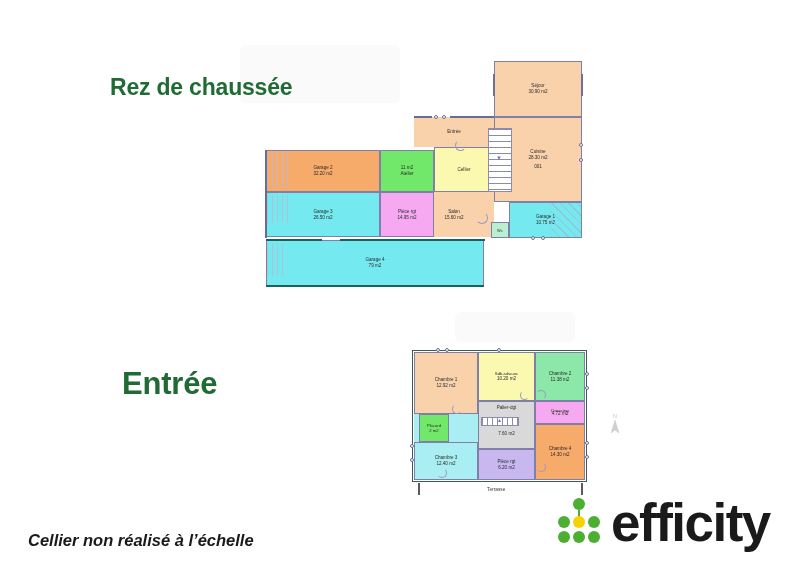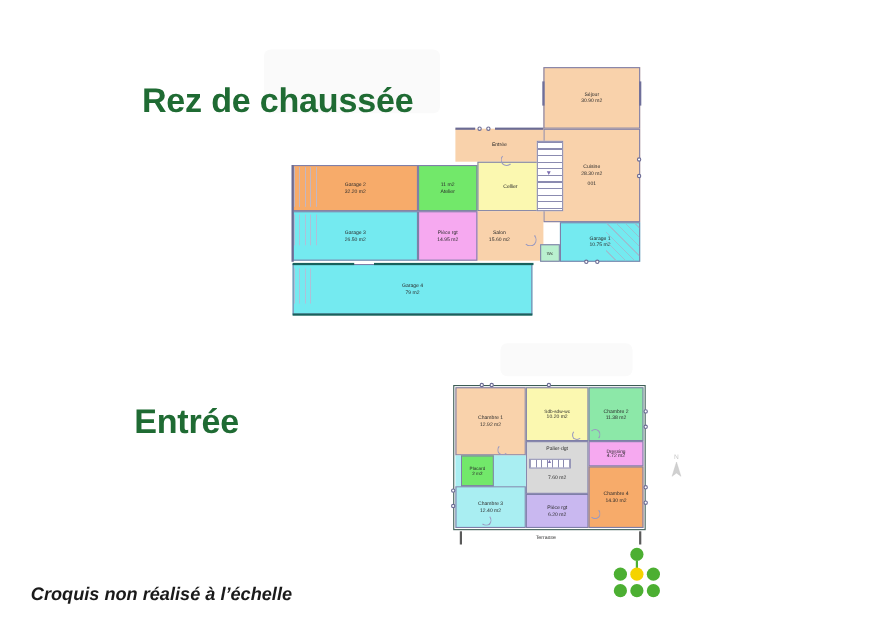--- a/index.html
+++ b/index.html
@@ -8,22 +8,22 @@
     width:800px; height:571px;
     background:#ffffff;
     font-family:"Liberation Sans", sans-serif;
     position:relative;
     overflow:hidden;
   }
   .page { position:absolute; inset:0; }
 
   
   .title-rdc {
-    position:absolute; left:129px; top:74px;
-    font-size:31px; font-weight:bold; color:#1f6b33;
+    position:absolute; left:110px; top:74px;
+    font-size:23px; font-weight:bold; color:#1f6b33;
     letter-spacing:-0.2px; white-space:nowrap;
   }
   .title-etage {
     position:absolute; left:122px; top:366px;
     font-size:31px; font-weight:bold; color:#1f6b33;
     letter-spacing:-0.2px; white-space:nowrap;
   }
   .footer-note {
     position:absolute; left:28px; top:531px;
     font-size:16.5px; font-weight:bold; font-style:italic; color:#1a1a1a;
@@ -125,21 +125,21 @@
 </head>
 <body>
 
 <div class="page">
 
   <div class="ghost" style="left:240px; top:45px; width:160px; height:58px;"></div>
   <div class="ghost" style="left:455px; top:312px; width:120px; height:30px;"></div>
 
   <div class="title-rdc">Rez de chaussée</div>
   <div class="title-etage">Entrée</div>
-  <div class="footer-note">Croquis non réalisé à l’échelle</div>
+  <div class="footer-note">Cellier non réalisé à l’échelle</div>
 
   <div class="plan" style="left:0; top:0; width:800px; height:300px;">
 
     <div class="room" style="left:494px; top:61px; width:88px; height:56px; background:#f9d2ab;">
       <span class="rname">Séjour</span>
       <span class="rarea">30.90 m2</span>
     </div>
 
     <div class="room" style="left:494px; top:117px; width:88px; height:85px; background:#f9d2ab;">
       <span class="rname">Cuisine</span>
@@ -308,15 +308,16 @@
     <div class="logo-dots">
       <div class="dot-stem" style="left:21.2px; top:12px; height:9px;"></div>
       <div class="dot" style="left:16px; top:0;"></div>
       <div class="dot" style="left:1px; top:18px;"></div>
       <div class="dot y" style="left:16px; top:18px;"></div>
       <div class="dot" style="left:31px; top:18px;"></div>
       <div class="dot" style="left:1px; top:33px;"></div>
       <div class="dot" style="left:16px; top:33px;"></div>
       <div class="dot" style="left:31px; top:33px;"></div>
     </div>
+    <div class="logo-text">efficity</div>
   </div>
 
 </div>
 
 </body></html>

